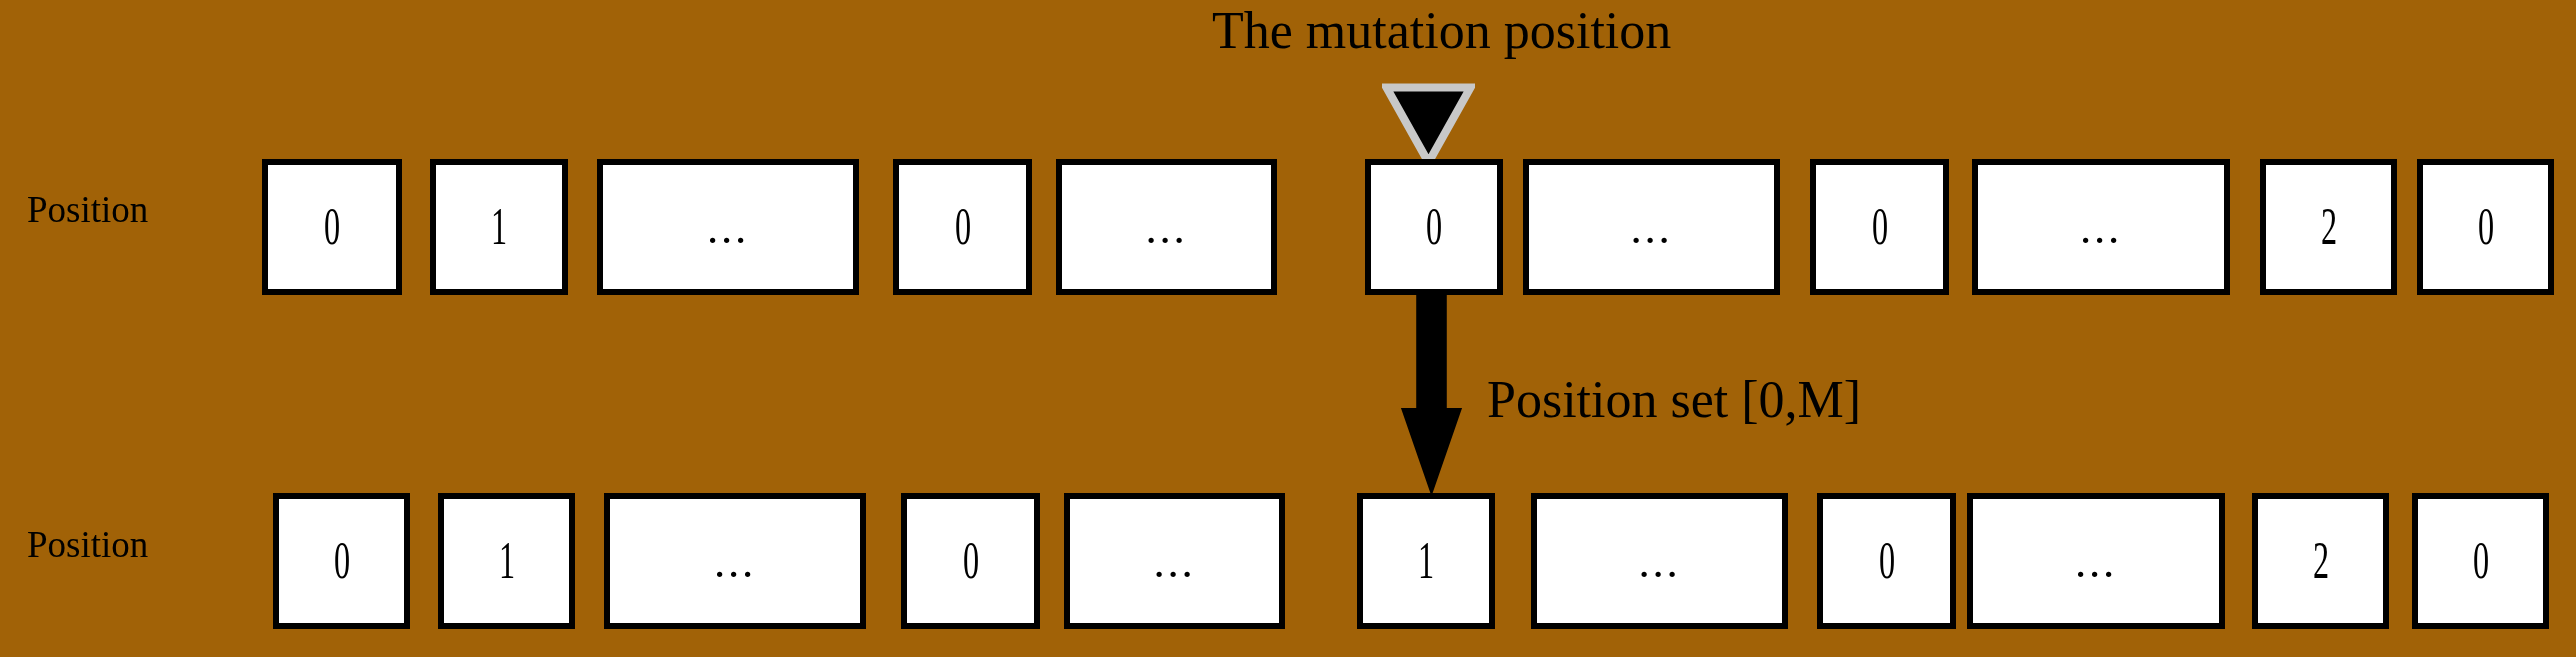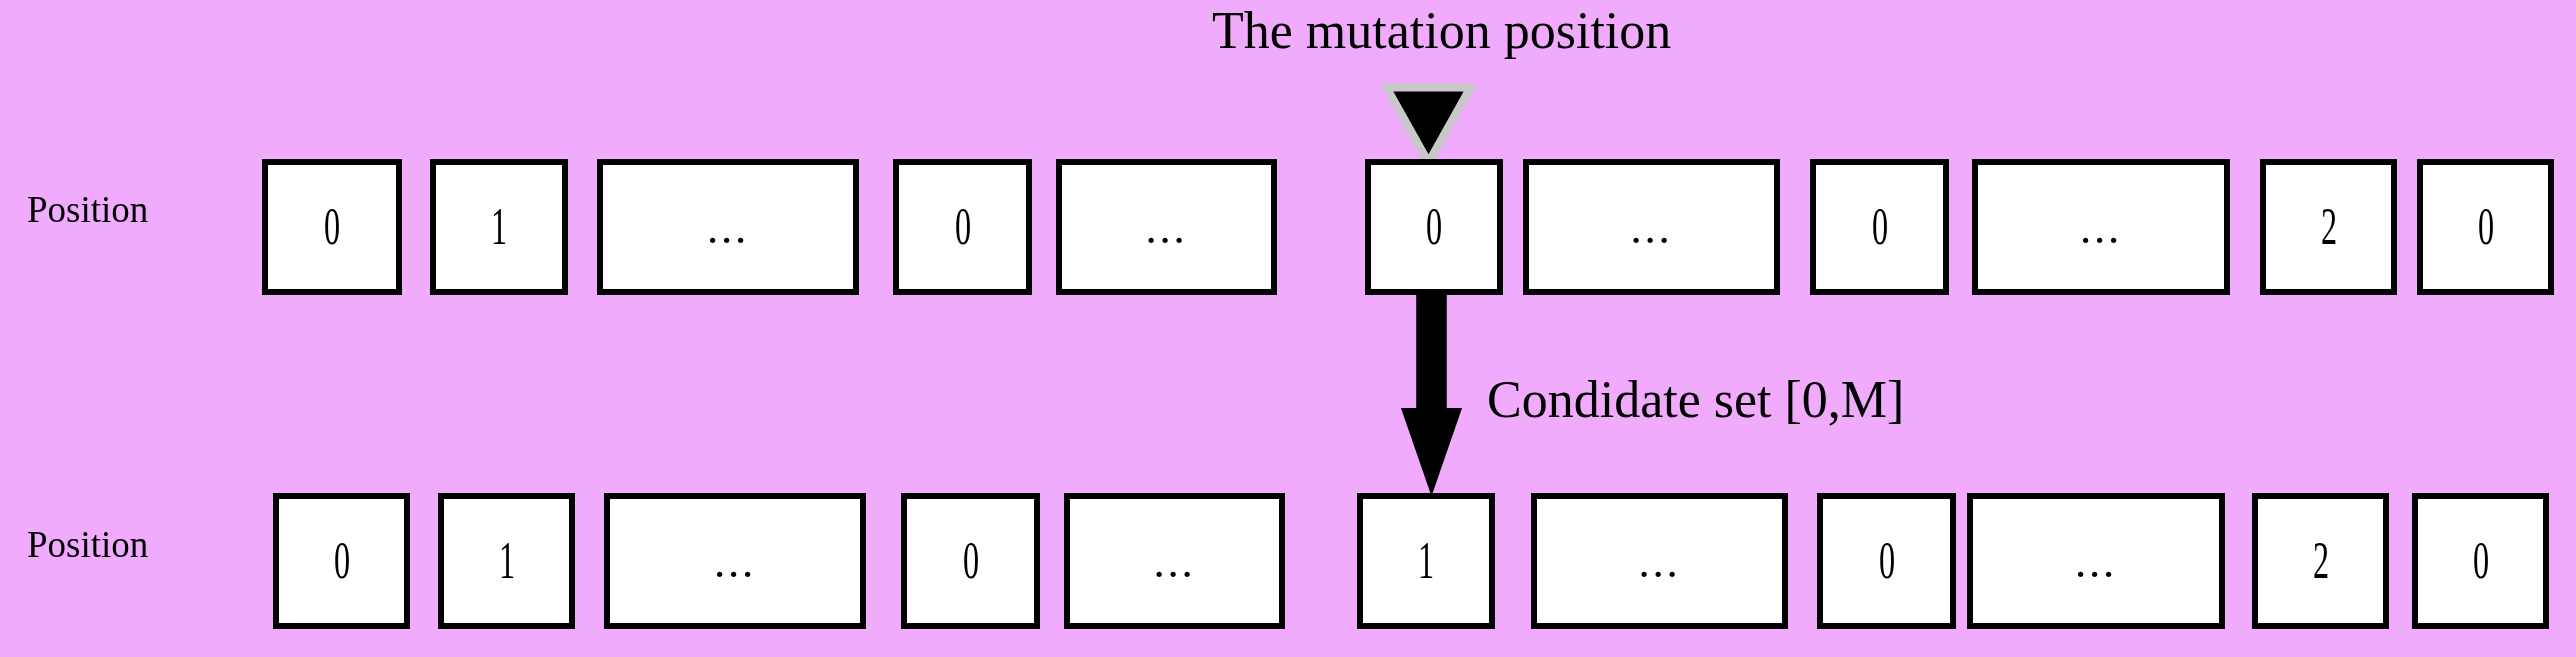--- a/index.html
+++ b/index.html
@@ -9,21 +9,21 @@
     background: #ffffff;
   }
   body {
     font-family: "Liberation Serif", "DejaVu Serif", serif;
     color: #000000;
   }
   #canvas {
     position: relative;
     width: 2576px;
     height: 657px;
-    background: #f0abfc;
+    background: #a16207;
     overflow: hidden;
   }
 
   
   .label {
     position: absolute;
     font-family: "Liberation Serif", "DejaVu Serif", serif;
     color: #000000;
     white-space: nowrap;
     line-height: 1;
@@ -123,21 +123,21 @@
   <div class="gene-box" style="left:2417px; top:159px; width:137px; height:136px;">
     <span class="gene-value">0</span>
   </div>
 
   <div class="mutation-arrow" style="left:1399px; top:293px; width:65px; height:205px;">
     <svg width="65" height="205" viewBox="0 0 72 228" xmlns="http://www.w3.org/2000/svg">
       <polygon points="19,0 53,0 53,128 70,128 36,226 2,128 19,128" fill="#000000" stroke="none"></polygon>
     </svg>
   </div>
 
-  <div class="label arrow-label" style="left:1487px; top:374px;">Condidate set [0,M]</div>
+  <div class="label arrow-label" style="left:1487px; top:374px;">Position set [0,M]</div>
 
   <div class="label row-label" style="left:27px; top:526px;">Position</div>
 
   <div class="gene-box" style="left:273px; top:493px; width:137px; height:136px;">
     <span class="gene-value">0</span>
   </div>
   <div class="gene-box" style="left:438px; top:493px; width:137px; height:136px;">
     <span class="gene-value">1</span>
   </div>
   <div class="gene-box" style="left:604px; top:493px; width:262px; height:136px;">

